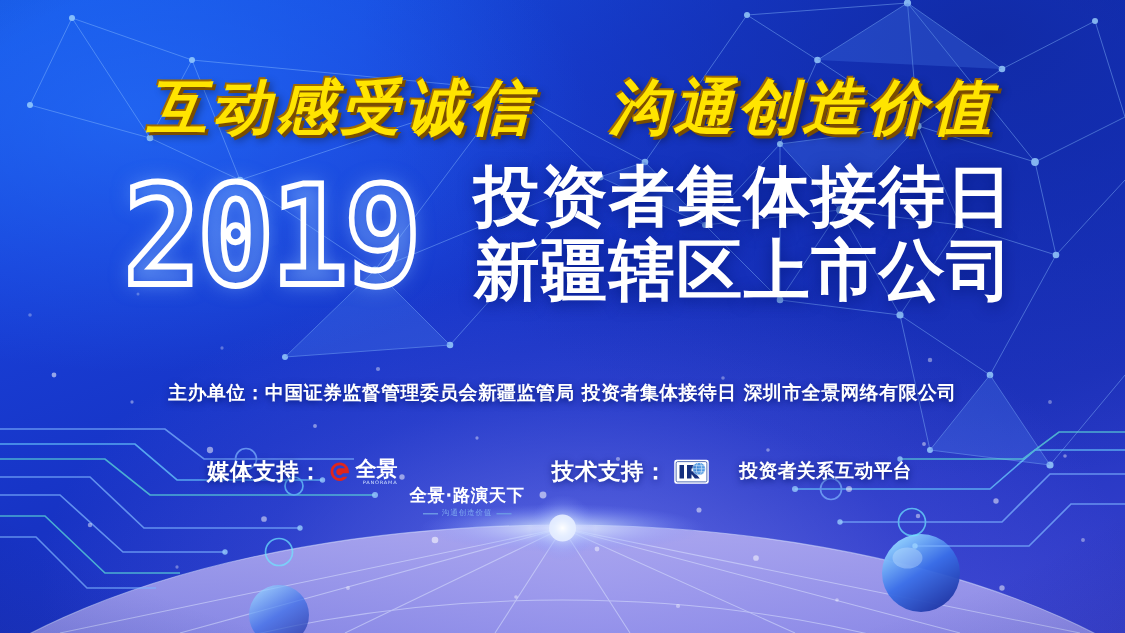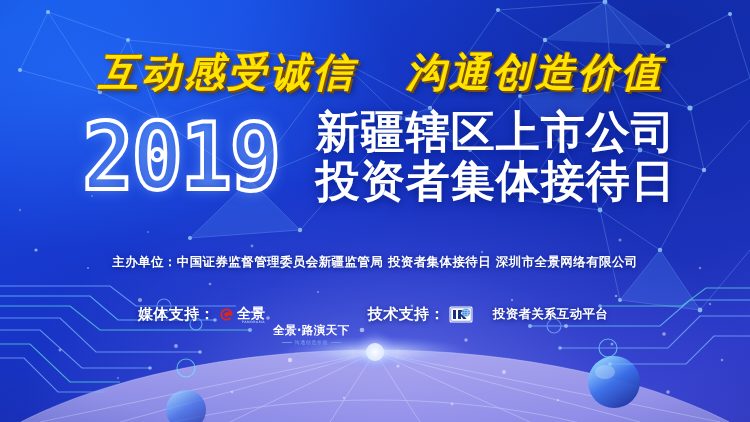--- a/index.html
+++ b/index.html
@@ -270,22 +270,22 @@
 
     <div class="headline">
       <span>互动感受诚信</span>
       <span class="gap"></span>
       <span>沟通创造价值</span>
     </div>
 
     <div class="titleblock">
       <div class="year">2019</div>
       <div class="maintitle">
+        <span>投资者集体接待日</span>
         <span>新疆辖区上市公司</span>
-        <span>投资者集体接待日</span>
       </div>
     </div>
 
     <div class="organizer">主办单位：中国证券监督管理委员会新疆监管局  投资者集体接待日  深圳市全景网络有限公司</div>
 
     <div class="supportrow">
       <span class="sup-label">媒体支持：</span>
 
       <span class="qj-logo">
         <svg class="qj-mark" viewBox="0 0 32 32">

